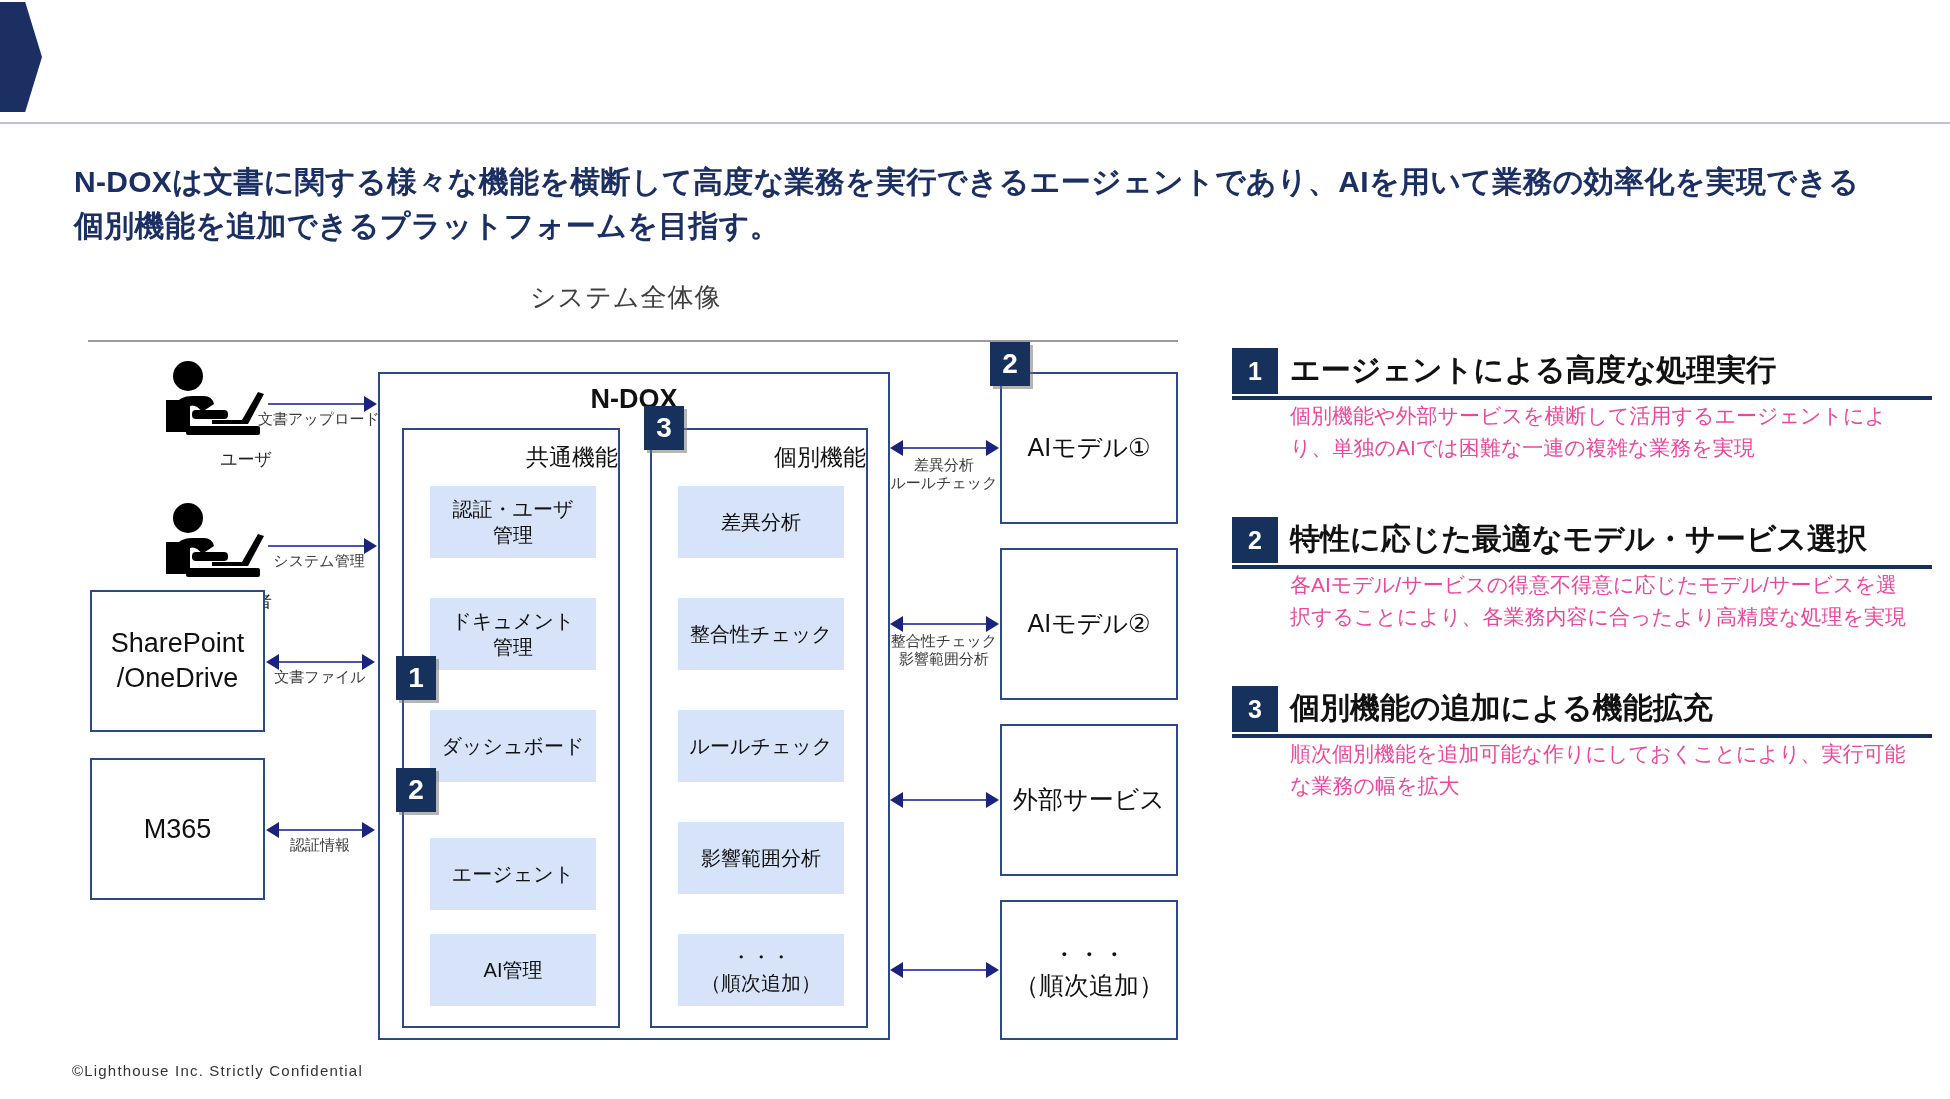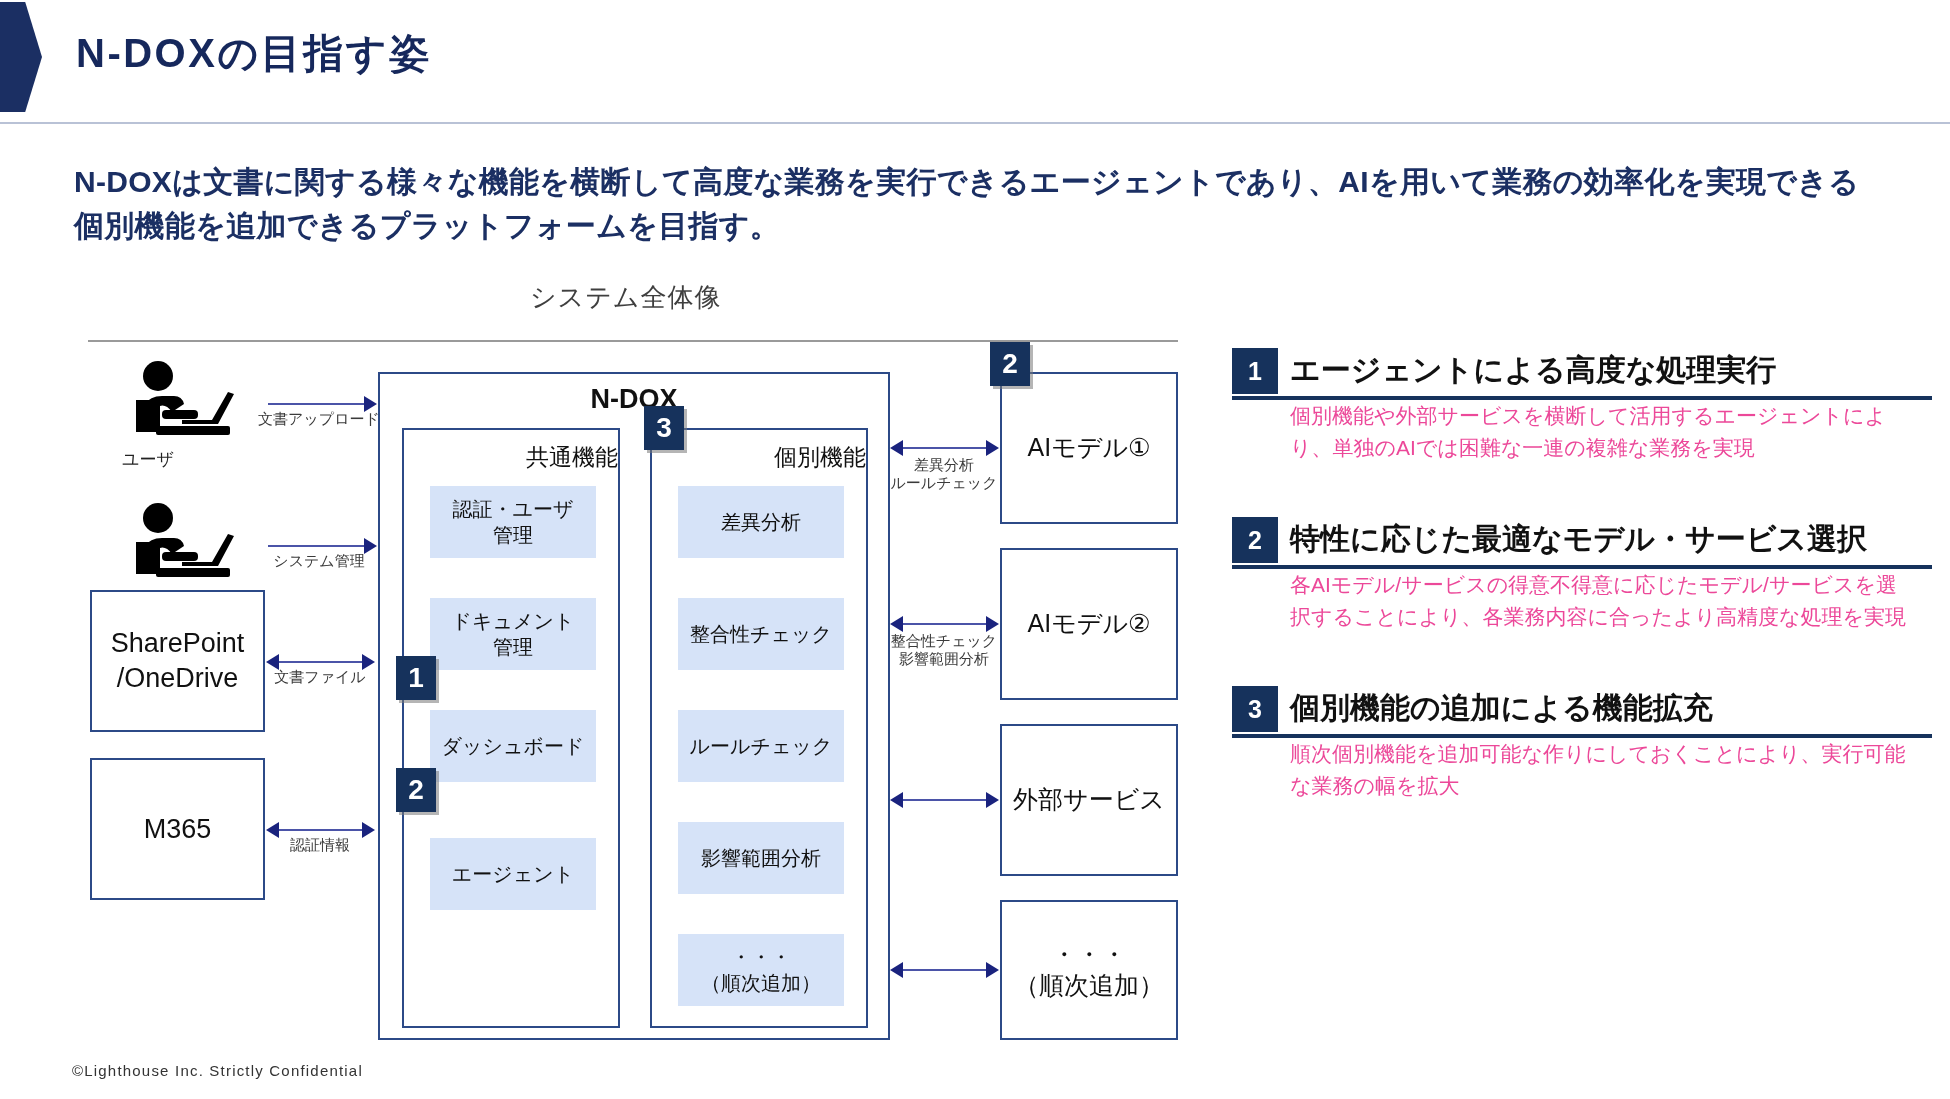--- a/index.html
+++ b/index.html
@@ -40,21 +40,21 @@
   .diagram-title {
     position: absolute; left: 530px; top: 0px;
     font-size: 26px; color: #3f3f3f; letter-spacing: 1px;
   }
   .diagram-rule {
     position: absolute; left: 88px; top: 60px; width: 1090px; height: 2px;
     background: #9a9a9a;
   }
 
   
-  .actor { position: absolute; width: 150px; text-align: left; }
+  .actor { position: absolute; width: 150px; text-align: right; }
   .actor .glyph { display: block; height: 86px; }
   .actor .cap { display: block; font-size: 17px; color: #222; margin-top: 2px; }
   .actor-user { left: 122px; top: 80px; }
   .actor-admin { left: 122px; top: 222px; }
 
   
   .extbox {
     position: absolute; border: 2px solid #2c4a87; background: #fff;
     display: flex; align-items: center; justify-content: center; text-align: center;
     font-size: 27px; color: #111; line-height: 1.28;
@@ -158,21 +158,20 @@
     font-size: 21px; color: #ec4899; line-height: 1.5;
   }
 </style>
 </head>
 <body>
 
 <div class="slide">
 
   <div class="title-bar">
     <div class="title-chevron"></div>
-    <div class="title-text">N-DOXの目指す姿</div>
     <div class="title-rule"></div>
   </div>
 
   <div class="lead">N-DOXは文書に関する様々な機能を横断して高度な業務を実行できるエージェントであり、AIを用いて業務の効率化を実現できる個別機能を追加できるプラットフォームを目指す。</div>
 
   <div class="diagram">
 
     <div class="diagram-title">システム全体像</div>
     <div class="diagram-rule"></div>
 
@@ -249,20 +248,23 @@
           <div>ドキュメント</div>
           <div>管理</div>
         </div>
       </div>
       <div class="chip h1" style="top:280px;">
         <div>ダッシュボード</div>
       </div>
       <div class="chip h1" style="top:408px;">
         <div>エージェント</div>
       </div>
+      <div class="chip h1" style="top:504px;">
+        <div>AI管理</div>
+      </div>
     </div>
 
     <div class="col col-individual">
       <div class="col-title">個別機能</div>
       <div class="chip h1" style="top:56px;">
         <div>差異分析</div>
       </div>
       <div class="chip h1" style="top:168px;">
         <div>整合性チェック</div>
       </div>

